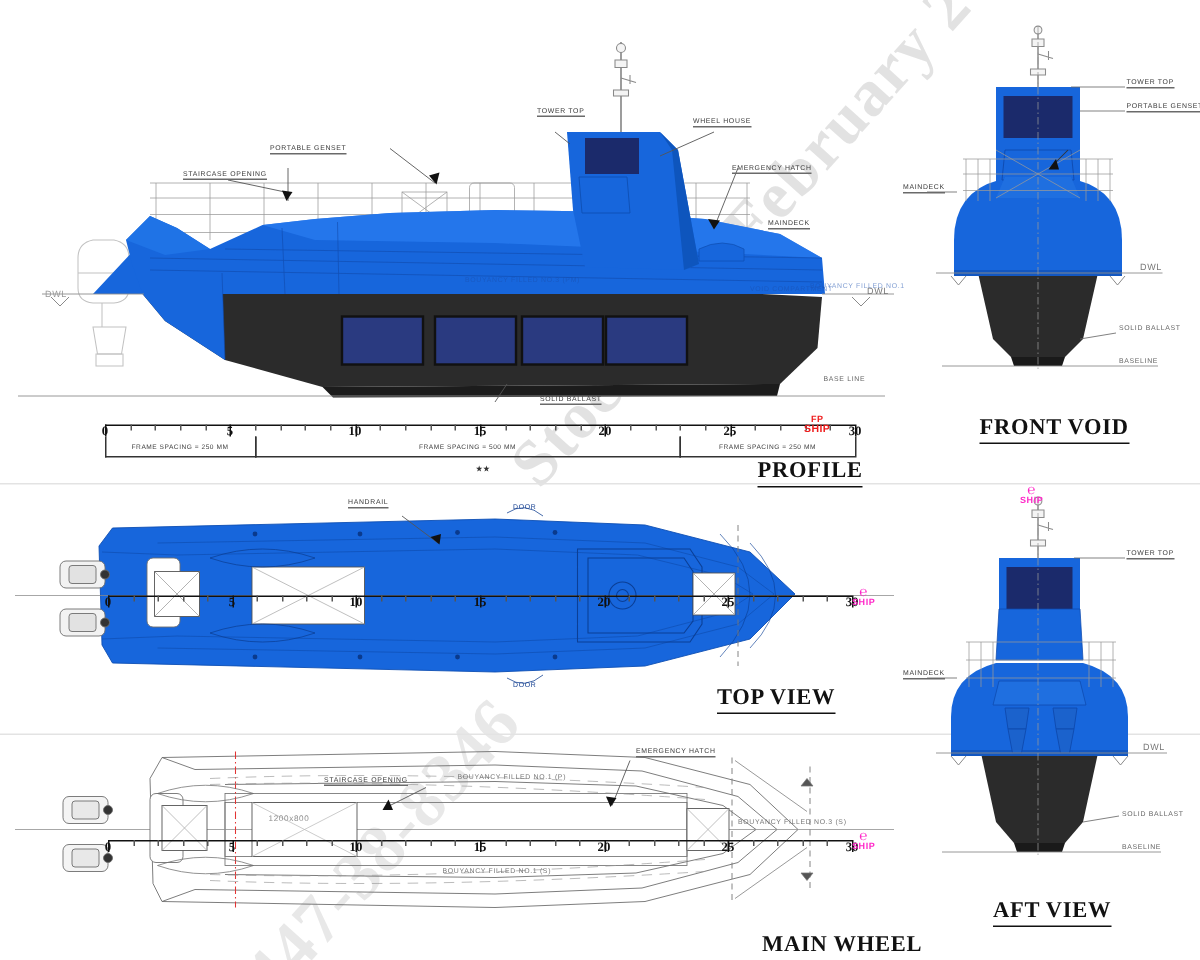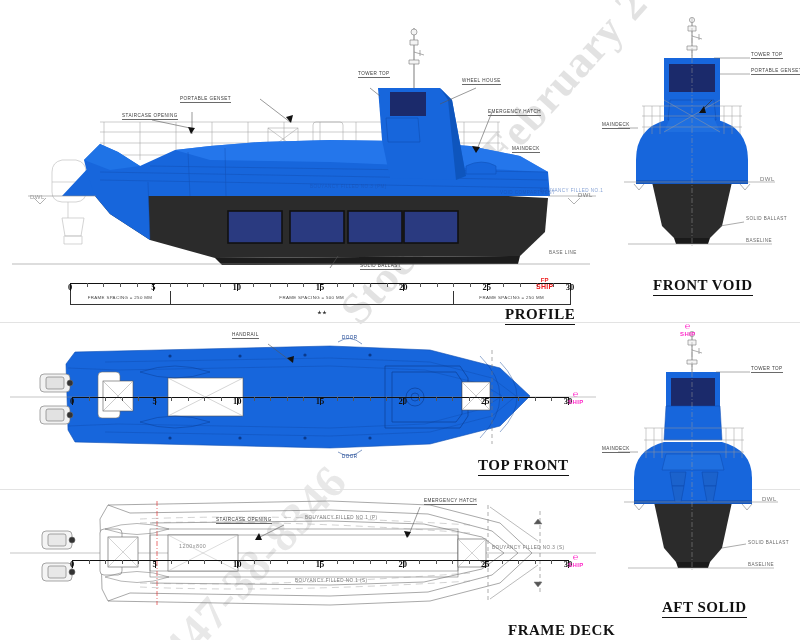--- a/index.html
+++ b/index.html
@@ -362,21 +362,21 @@
       <div class="nm" style="left: 82.6667px; top: -1px;">5</div>
       <div class="nm" style="left: 165.333px; top: -1px;">10</div>
       <div class="nm" style="left: 248px; top: -1px;">15</div>
       <div class="nm" style="left: 330.667px; top: -1px;">20</div>
       <div class="nm" style="left: 413.333px; top: -1px;">25</div>
       <div class="nm" style="left: 496px; top: -1px;">30</div>
     </div>
   <div class="shipmk" style="left:568px;top:390px;">
     <span class="cl">℮</span><span>SHIP</span>
   </div>
-  <div class="cap" style="left:478px;top:457px;">TOP FRONT</div>
+  <div class="cap" style="left:478px;top:457px;">TOP VIEW</div>
 
   <div class="sep" style="top:489px;"></div>
 
   <div class="view" style="left:0;top:493px;width:600px;height:135px;">
     <svg width="600" height="135">
       <g stroke="#6e6e6e" stroke-width=".6" fill="none">
         <path d="M108 12 L330 8 L430 12 L500 30 L532 60 L500 90 L430 108 L330 112 L108 108
                  L102 96 L100 26 Z"></path>
         <path d="M130 20 L330 17 L428 21 L492 38 L518 60 L492 82 L428 99 L330 103 L130 100"></path>
         <path d="M108 12 L130 20 M108 108 L130 100"></path>
@@ -492,21 +492,21 @@
       <div class="nm" style="left: 82.6667px; top: -1px;">5</div>
       <div class="nm" style="left: 165.333px; top: -1px;">10</div>
       <div class="nm" style="left: 248px; top: -1px;">15</div>
       <div class="nm" style="left: 330.667px; top: -1px;">20</div>
       <div class="nm" style="left: 413.333px; top: -1px;">25</div>
       <div class="nm" style="left: 496px; top: -1px;">30</div>
     </div>
   <div class="shipmk" style="left:568px;top:553px;">
     <span class="cl">℮</span><span>SHIP</span>
   </div>
-  <div class="cap" style="left:508px;top:622px;">FRAME DECK</div>
+  <div class="cap" style="left:508px;top:622px;">MAIN WHEEL</div>
 
   <div class="view" style="left:600px;top:0;width:200px;height:300px;">
     <svg width="200" height="300">
 
       <g stroke="#8c8c8c" stroke-width=".7" fill="#f4f4f4">
         <line x1="92" y1="18" x2="92" y2="78" stroke-width="1"></line>
         <circle cx="92" cy="20" r="2.6"></circle>
         <path d="M88 26 l8 0 l0 5 l-8 0 z"></path>
         <path d="M92 36 l10 3 M99 34 l0 6"></path>
         <path d="M87 46 l10 0 l0 4 l-10 0 z"></path>
@@ -628,15 +628,15 @@
 
     <div class="lbl" style="left:151px;top:56px;">TOWER TOP</div>
     <div class="lbl" style="left:2px;top:136px;">MAINDECK</div>
     <div class="lbl nb" style="left:162px;top:186px;font-size:6px;color:#777;">DWL</div>
     <div class="lbl nb" style="left:148px;top:230px;color:#666;">SOLID BALLAST</div>
     <div class="lbl nb" style="left:148px;top:252px;color:#666;">BASELINE</div>
   </div>
   <div class="shipmk" style="left:680px;top:322px;">
     <span class="cl">℮</span><span>SHIP</span>
   </div>
-  <div class="cap" style="left:662px;top:599px;">AFT SOLID</div>
+  <div class="cap" style="left:662px;top:599px;">AFT VIEW</div>
 
 </div>
 
 </body></html>

